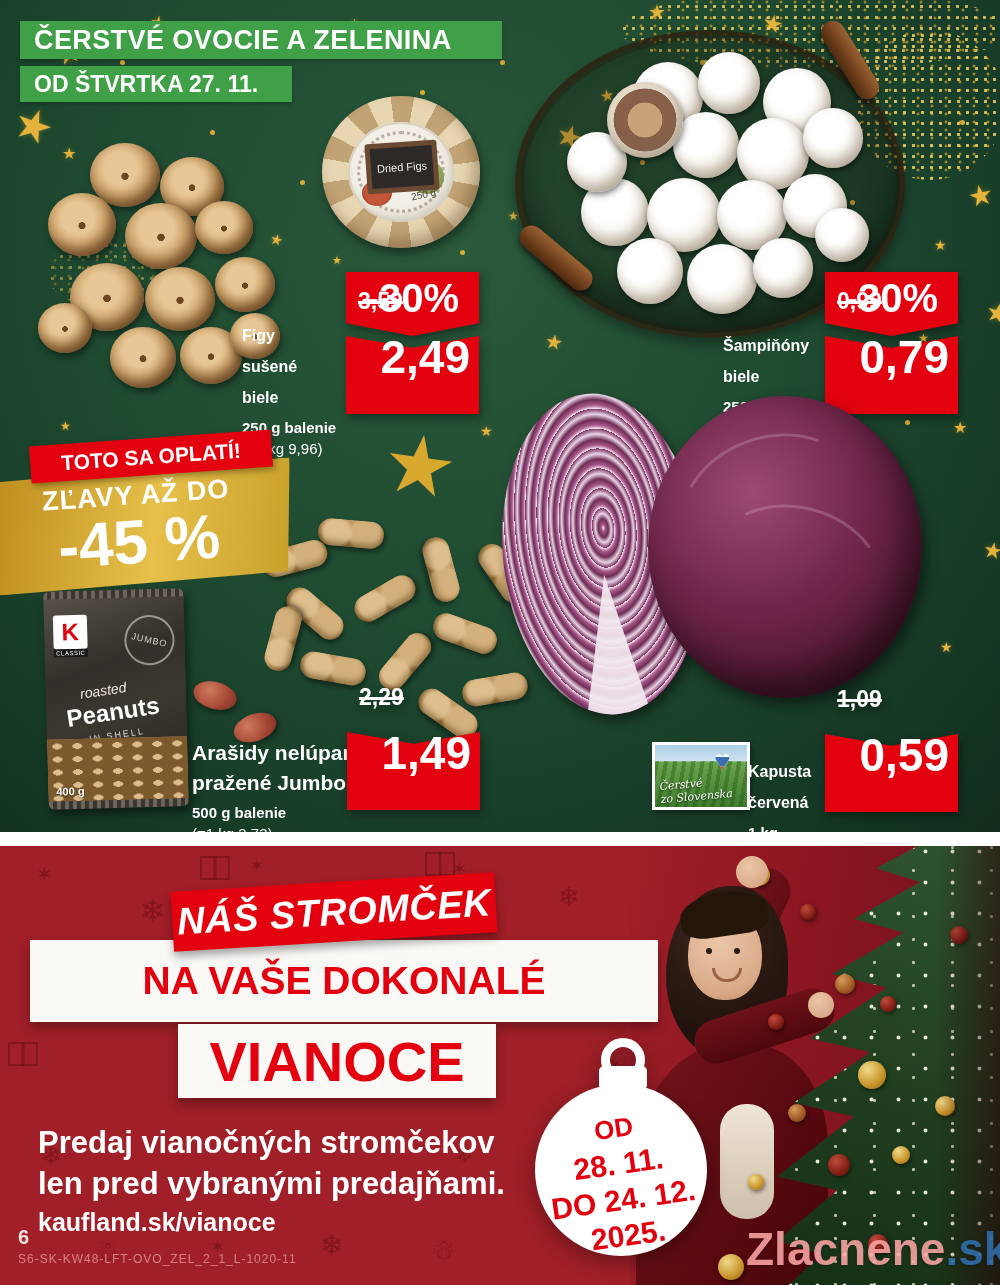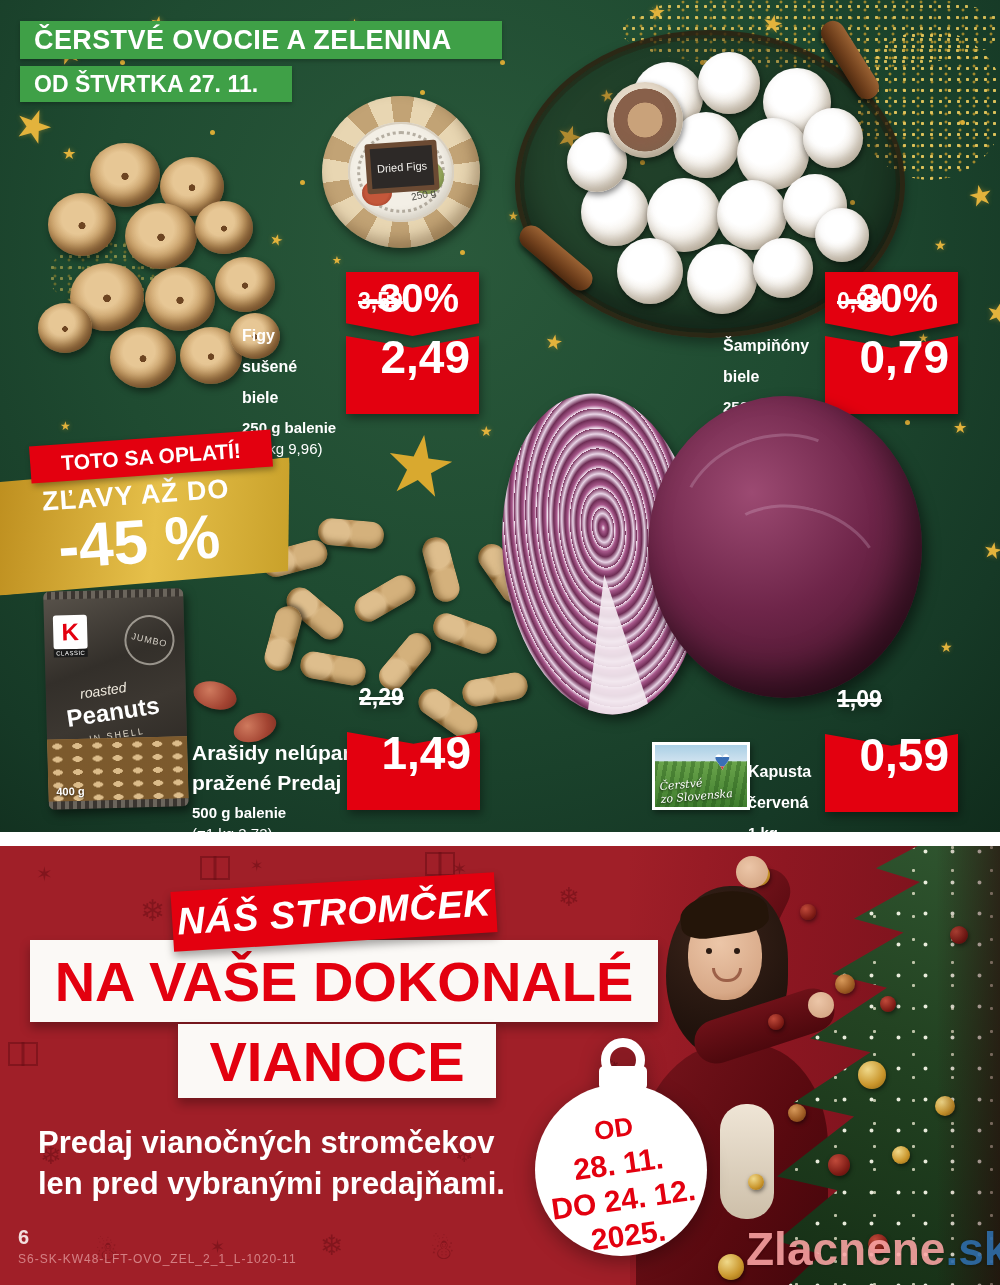--- a/index.html
+++ b/index.html
@@ -183,21 +183,21 @@
   .orn-r{background:radial-gradient(circle at 35% 30%, #c04a3a, #7c1a14 65%, #4e0d0a);}
   .orn-c{background:radial-gradient(circle at 35% 30%, #d89a5a, #9c5a22 60%, #5f3410);}
   .curtain{position:absolute;right:0;top:0;width:64px;height:100%;
     background:linear-gradient(90deg, transparent, rgba(40,0,6,.55));z-index:4;}
 
   .banner1{left:172px;top:36px;width:324px;height:60px;background:#e3000f;transform:rotate(-3.5deg);
     display:flex;align-items:center;justify-content:center;color:#fff;font-weight:bold;font-style:italic;
     font-size:38px;z-index:6;box-shadow:0 5px 8px rgba(0,0,0,.35);letter-spacing:.5px;}
   .band{background:#fbf9f6;display:flex;align-items:center;justify-content:center;color:#e3000f;
     font-weight:bold;z-index:5;box-shadow:0 6px 10px rgba(0,0,0,.3);}
-  .band1{left:30px;top:94px;width:628px;height:82px;font-size:56px;}
+  .band1{left:30px;top:94px;width:628px;height:82px;font-size:39px;}
   .band2{left:178px;top:178px;width:318px;height:74px;font-size:56px;}
 
   .bauble{position:absolute;left:535px;top:192px;width:172px;height:248px;z-index:7;
     filter:drop-shadow(0 6px 10px rgba(0,0,0,.35));}
   .b-ring{position:absolute;left:66px;top:0;width:26px;height:26px;border:9px solid #fff;border-radius:50%;}
   .b-cap{position:absolute;left:64px;top:28px;width:48px;height:24px;background:#fff;border-radius:5px;}
   .b-ball{position:absolute;left:0;top:46px;width:172px;height:172px;background:#fff;border-radius:50%;}
   .b-text{position:absolute;left:0;top:72px;width:172px;text-align:center;transform:rotate(-8deg);
     color:#e3000f;font-weight:bold;line-height:36px;}
   .b-l1{font-size:26px;} .b-l{font-size:30px;}
@@ -382,21 +382,21 @@
         <div class="peanut" style="left: 462px; top: 676px; transform: rotate(-10deg);"></div>
         <div class="peanut" style="left: 250px; top: 625px; transform: rotate(-75deg);"></div>
         <div class="peanut" style="left: 415px; top: 700px; transform: rotate(35deg);"></div>
         <div class="peanut" style="left: 470px; top: 560px; transform: rotate(55deg);"></div>
         <div class="kernel" style="left: 193px; top: 682px; transform: rotate(15deg);"></div>
         <div class="kernel" style="left: 233px; top: 714px; transform: rotate(-20deg);"></div>
       </div>
 
     <div class="ptext" style="left:192px;top:738px;z-index:4;">
       <div class="pname-sm">Arašidy nelúpané</div>
-      <div class="pname-sm">pražené Predaj</div>
+      <div class="pname-sm">pražené Jumbo</div>
       <div class="ppack">500 g balenie</div>
       <div class="punit">(=1 kg 3,73)</div>
     </div>
     <div class="badge" style="left:347px;top:668px;z-index:4;">
       <div class="badge-bot"></div>
       <div class="oldp">2,29</div>
       <div class="newp">1,49</div>
     </div>
 
     <div class="abs cab-half">
@@ -500,20 +500,21 @@
       <div class="b-text">
         <div class="b-l1">OD</div>
         <div class="b-l">28. 11.</div>
         <div class="b-l">DO 24. 12.</div>
         <div class="b-l">2025.</div>
       </div>
     </div>
 
     <div class="bt btext2">len pred vybranými predajňami.</div>
     <div class="bt btext1">Predaj vianočných stromčekov</div>
+    <div class="blink">kaufland.sk/vianoce</div>
 
     <div class="pageno">6</div>
     <div class="code">S6-SK-KW48-LFT-OVO_ZEL_2_1_L-1020-11</div>
 
     <div class="wm">
       <span class="a">Zlacnene</span><span class="b">.sk</span>
     </div>
   </div>
 </div>
 

